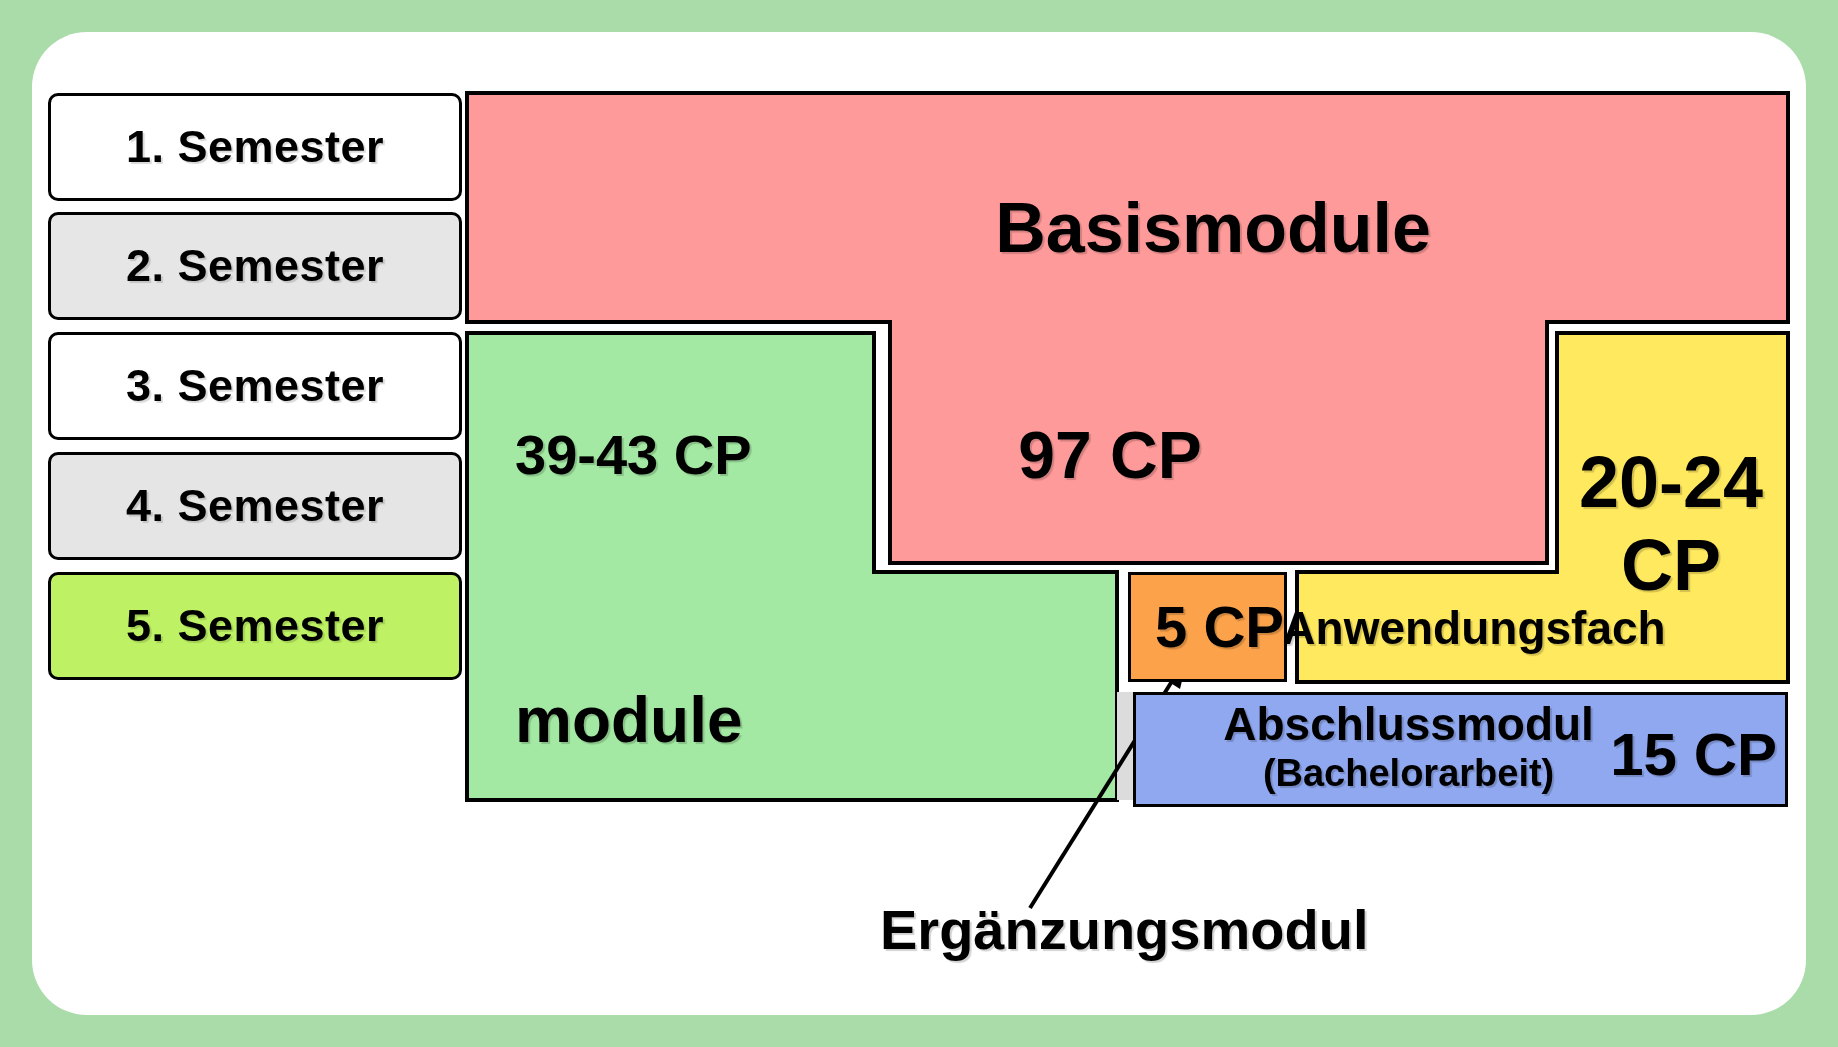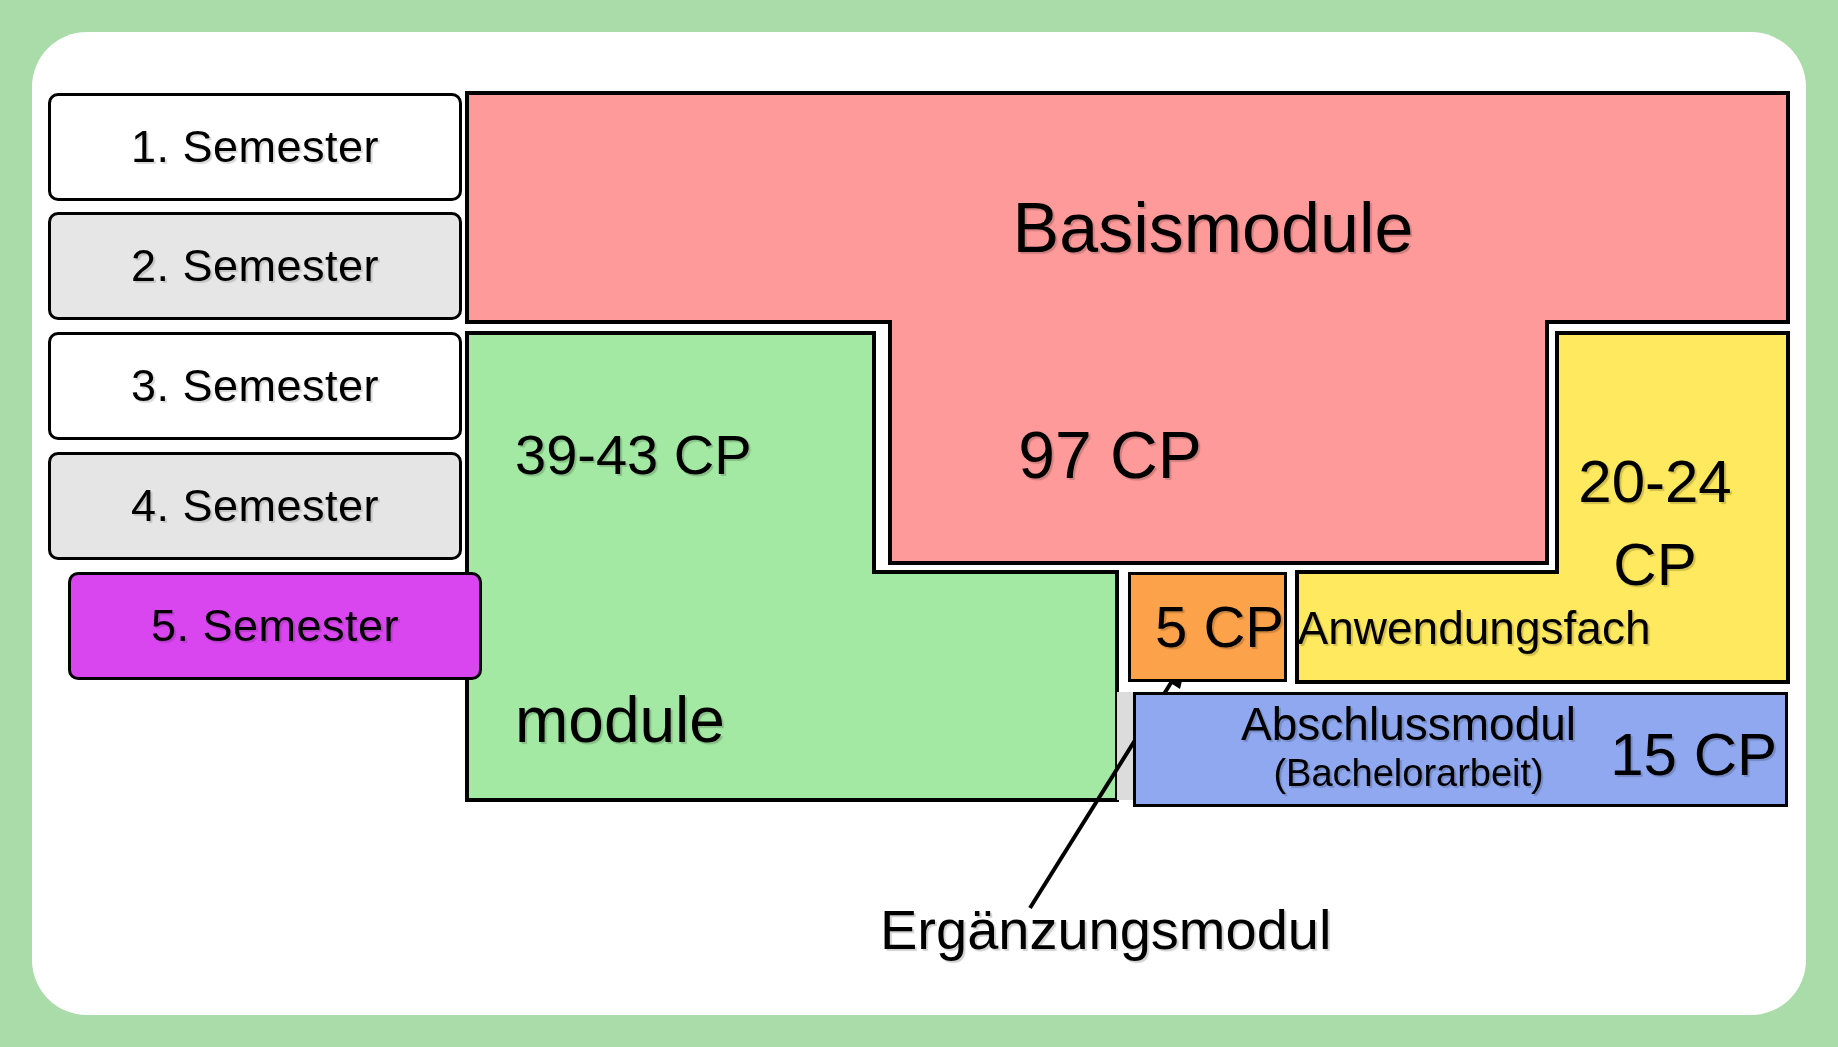--- a/index.html
+++ b/index.html
@@ -1,33 +1,33 @@
 <!DOCTYPE html>
 <html><head>
 <meta charset="utf-8">
 <style>
   html,body{margin:0;padding:0;background:#fff;}
   .stage{position:relative;width:1838px;height:1047px;overflow:hidden;
-         font-family:"Liberation Sans","DejaVu Sans",sans-serif;font-weight:400;color:#000;}
+         font-family:"Liberation Sans","DejaVu Sans",sans-serif;font-weight:700;color:#000;}
   .frame{position:absolute;inset:0;}
   .panel{position:absolute;left:32px;top:32px;width:1774px;height:983px;border-radius:55px;}
   .layer{position:absolute;inset:0;width:1838px;height:1047px;}
   .sem-row{position:absolute;left:48px;width:414px;height:108px;border:3px solid #000;
            border-radius:10px;box-sizing:border-box;display:flex;align-items:center;justify-content:center;}
   .sem-label{font-size:45px;letter-spacing:0.5px;text-shadow:2px 2px 1px rgba(0,0,0,0.15);}
   .txt{position:absolute;line-height:1;white-space:nowrap;text-shadow:2px 2px 1px rgba(0,0,0,0.18);}
   .center{transform:translate(-50%,-50%);}
   .vcenter{transform:translateY(-50%);}
   .box{position:absolute;border:3px solid #000;box-sizing:border-box;}
   .orange-box{left:1128px;top:572px;width:159px;height:110px;display:flex;align-items:center;justify-content:flex-end;}
   .blue-box{left:1133px;top:692px;width:655px;height:115px;}
   .blue-line1{position:absolute;left:42%;top:27%;transform:translate(-50%,-50%);font-size:46px;}
   .blue-line2{position:absolute;left:42%;top:72%;transform:translate(-50%,-50%);font-size:38px;}
   .blue-cp{position:absolute;right:8px;top:55%;transform:translateY(-50%);font-size:60px;}
-  .f70{font-size:70px;} .f66{font-size:66px;} .f64{font-size:64px;} .f60{font-size:60px;}
+  .f70{font-size:70px;} .f66{font-size:66px;} .f64{font-size:64px;} .f60{font-size:72px;margin-left:16px;}
   .f58{font-size:58px;} .f56{font-size:56px;} .f52{font-size:56px;} .f46{font-size:46px;}
 </style>
 </head>
 <body>
 
 <div class="stage">
 
   <div class="frame" style="background: rgb(170, 220, 170);"></div>
   <div class="panel" style="background: rgb(255, 255, 255);"></div>
 
@@ -47,21 +47,21 @@
   </div>
   <div class="sem-row" style="top: 212px; background: rgb(230, 230, 230);">
     <span class="sem-label">2. Semester</span>
   </div>
   <div class="sem-row" style="top: 332px; background: rgb(255, 255, 255);">
     <span class="sem-label">3. Semester</span>
   </div>
   <div class="sem-row" style="top: 452px; background: #e5e5e5;">
     <span class="sem-label">4. Semester</span>
   </div>
-  <div class="sem-row" style="top: 572px; background: #d946ef; margin-left: 20px;">
+  <div class="sem-row" style="top: 572px; background: #bef264;">
     <span class="sem-label">5. Semester</span>
   </div>
 
   <span class="txt center f70" style="left:1213px;top:228px;">Basismodule</span>
   <span class="txt center f66" style="left:1110px;top:455px;">97 CP</span>
 
   <span class="txt vcenter f56" style="left:515px;top:455px;">39-43 CP</span>
   <span class="txt vcenter f64" style="left:515px;top:720px;">module</span>
 
   <span class="txt center f60" style="left:1655px;top:482px;">20-24</span>

